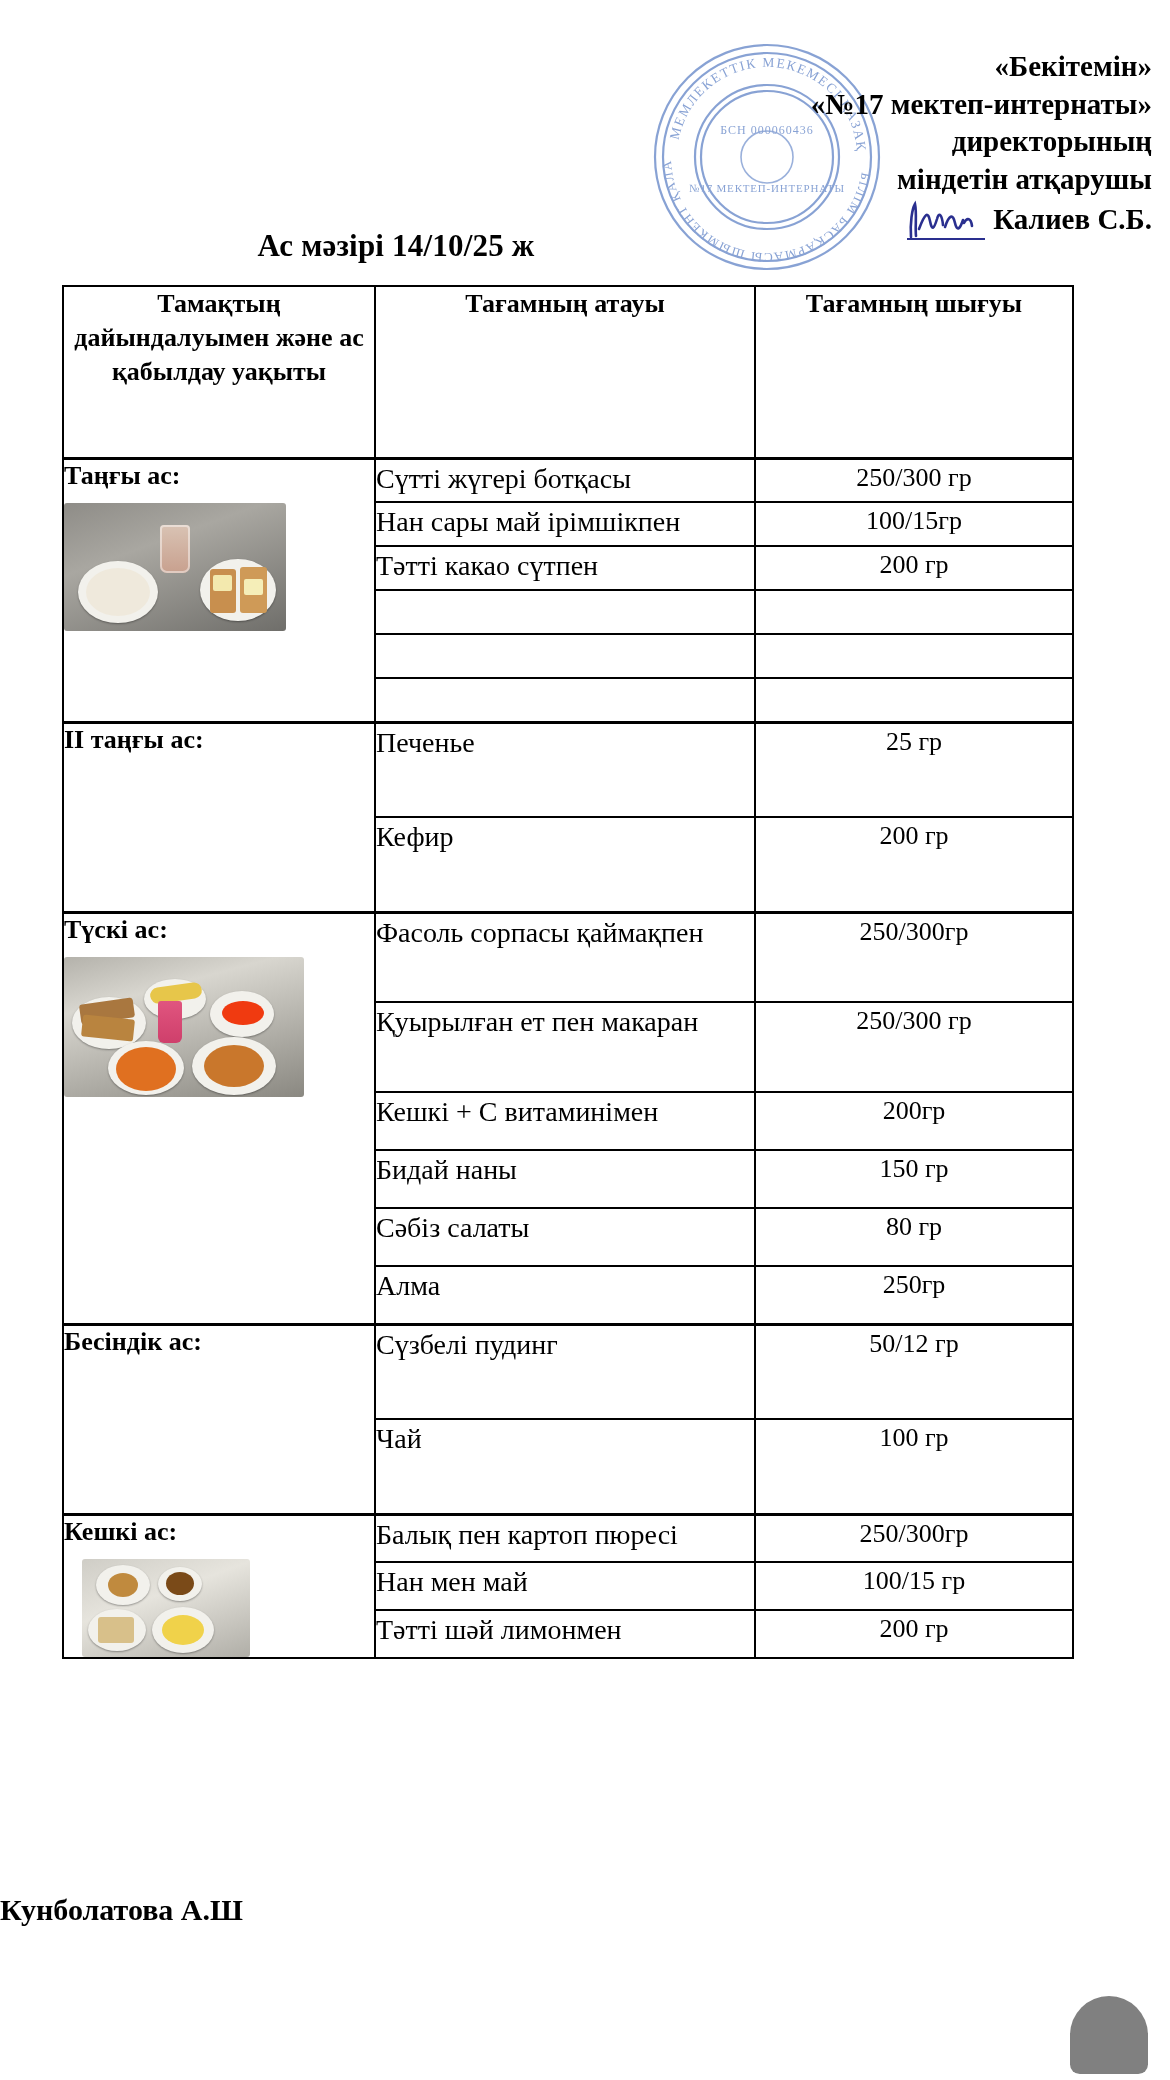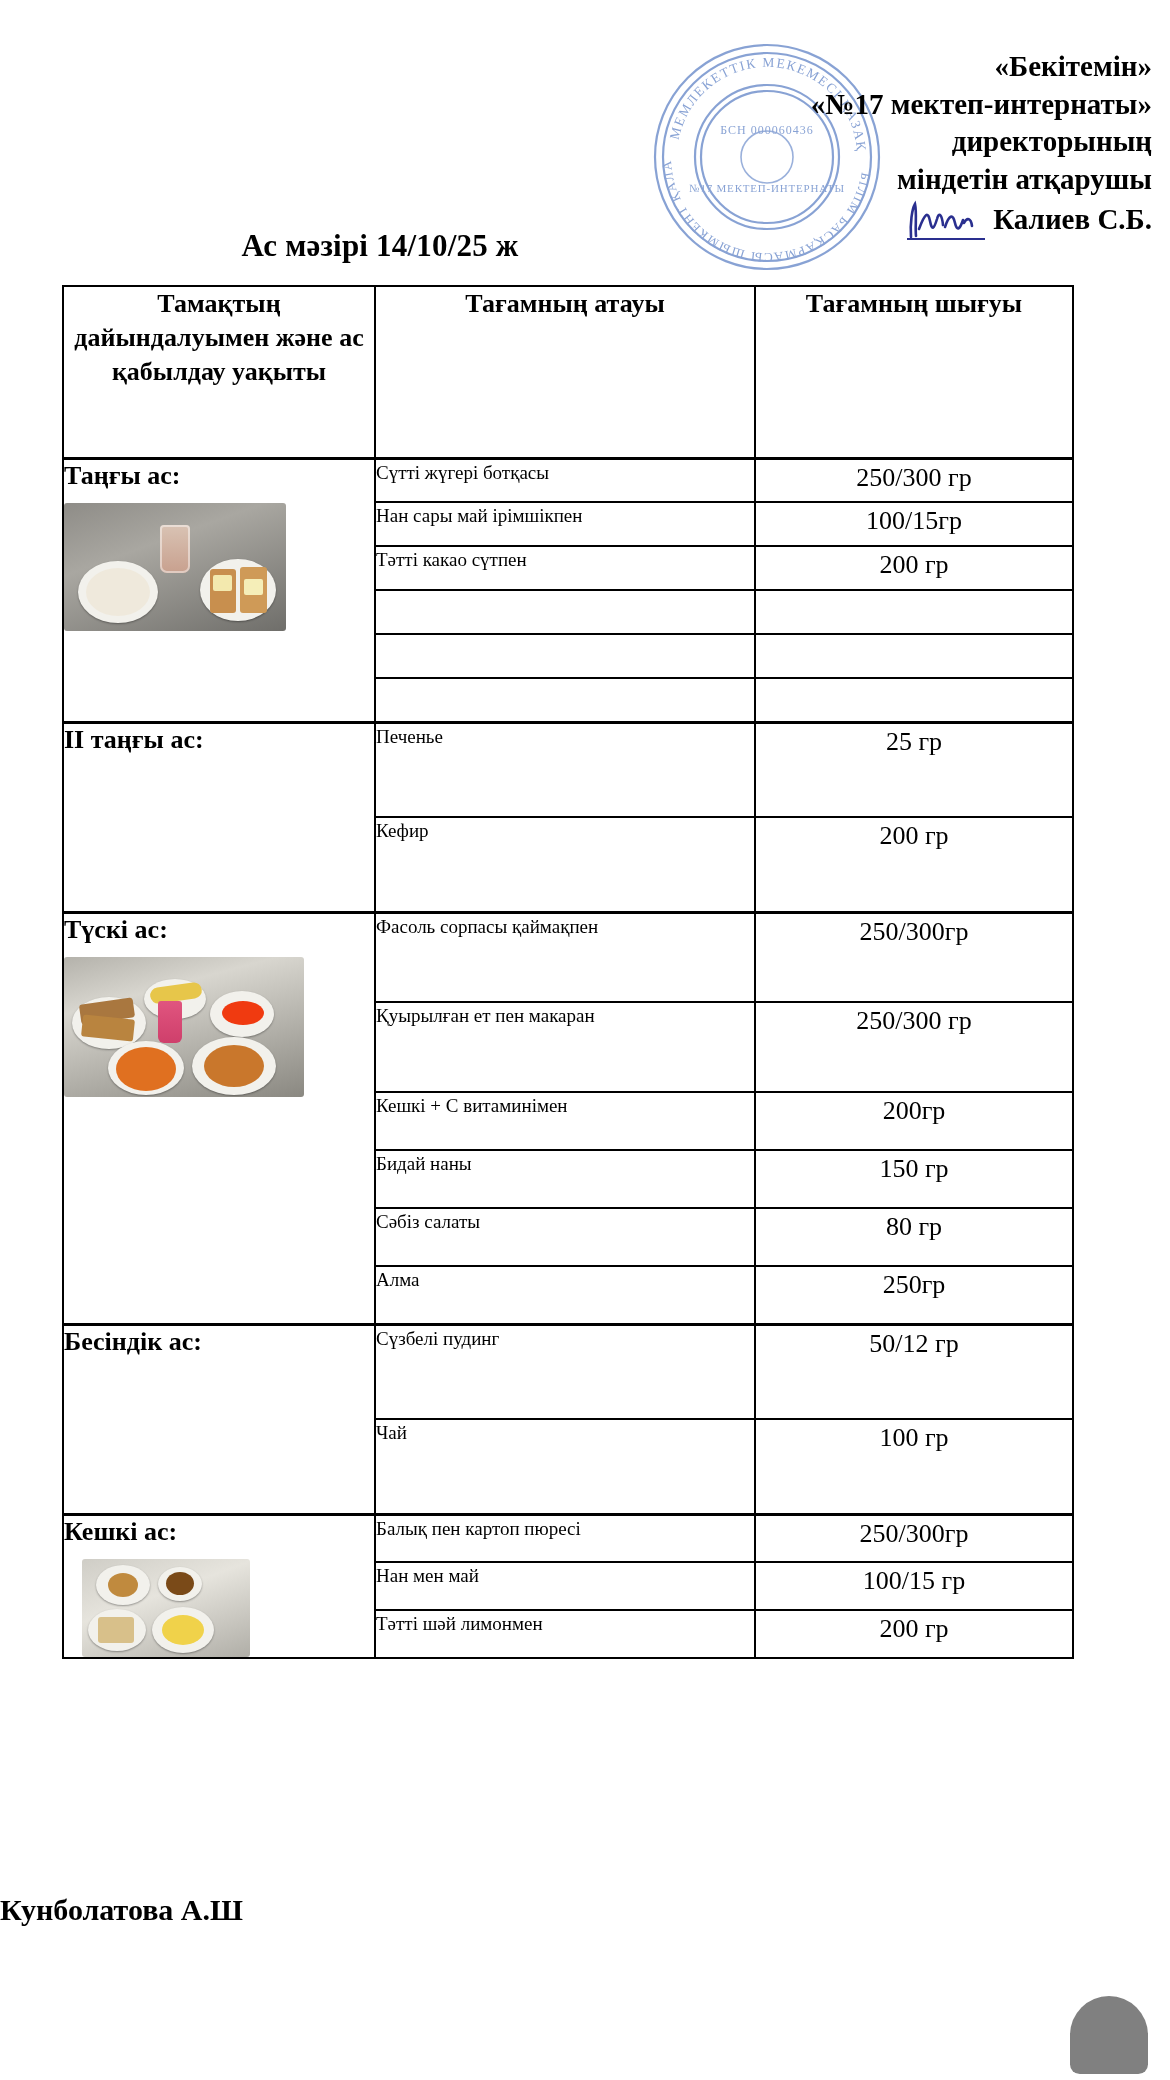--- a/index.html
+++ b/index.html
@@ -53,21 +53,21 @@
     width: 230px;
     height: 230px;
     z-index: 1;
     opacity: .72;
   }
 
   
   .doc-title {
     position: absolute;
     top: 228px;
-    left: 0;
+    left: 16px;
     width: 760px;
     text-align: center;
     font-size: 31px;
     font-weight: bold;
     letter-spacing: .2px;
   }
 
   
   .menu-table {
     position: absolute;
@@ -113,21 +113,21 @@
     height: 128px;
     border-radius: 3px;
     overflow: hidden;
     position: relative;
   }
   .meal-photo.lunch { width: 240px; height: 140px; }
   .meal-photo.dinner { width: 168px; height: 98px; margin-left: 18px; }
 
   
   .dish-cell {
-    font-size: 19px;
+    font-size: 28px;
     line-height: 1.38;
     padding: 8px 6px 8px 12px;
     vertical-align: top;
   }
   .out-cell {
     font-size: 26px;
     line-height: 1.38;
     padding: 8px 10px;
     text-align: center;
     vertical-align: top;

